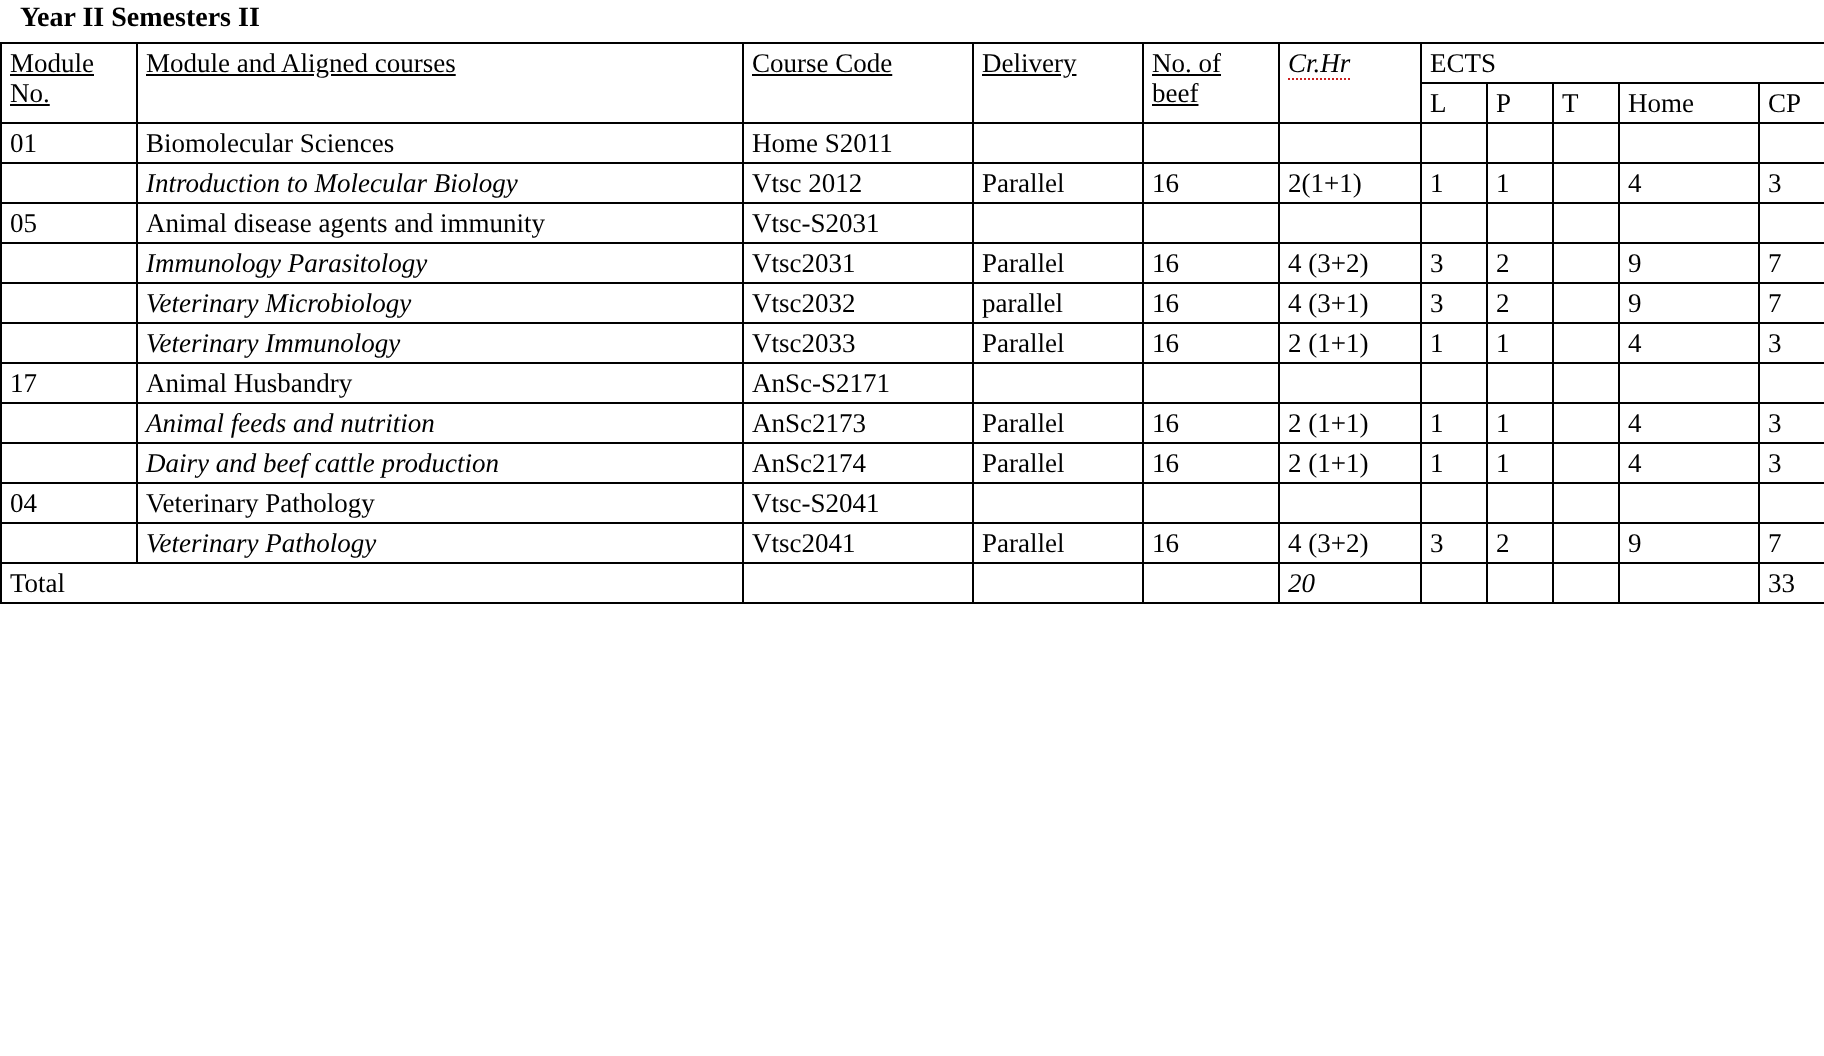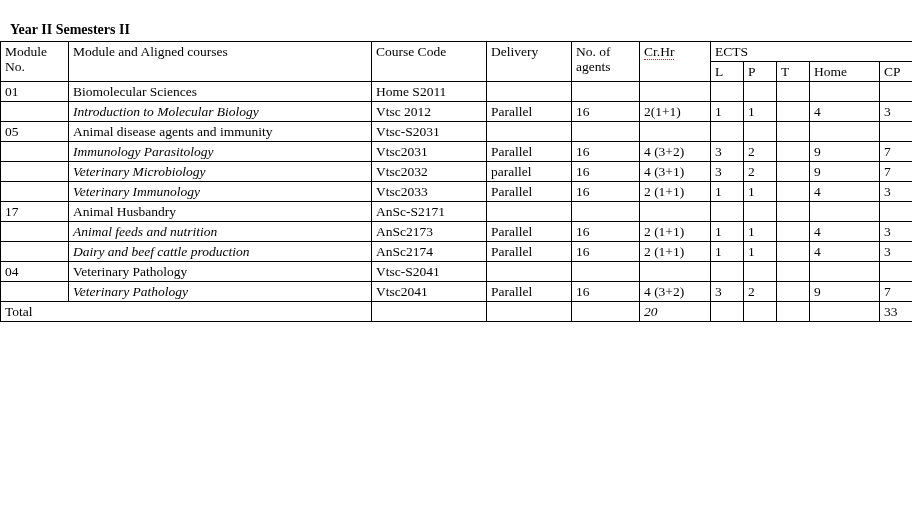--- a/index.html
+++ b/index.html
@@ -19,21 +19,20 @@
     width: 912px;
     height: 528px;
     box-sizing: border-box;
   }
   .doc-title {
     font-family: "Liberation Serif", serif;
     font-weight: bold;
     font-size: 14px;
     padding: 2px 0 3px 10px;
     line-height: 16px;
-    margin-top: 20px;
   }
   table.curriculum {
     border-collapse: collapse;
     table-layout: fixed;
     width: 912px;
     font-size: 13.5px;
   }
   table.curriculum td, table.curriculum th {
     border: 1px solid #000000;
     padding: 2px 4px;
@@ -54,31 +53,33 @@
   col.c-p      { width: 33px; }
   col.c-t      { width: 33px; }
   col.c-home   { width: 70px; }
   col.c-cp     { width: 41px; }
 
   
   .hdr-cell {
     font-weight: normal;
     vertical-align: top;
     padding-top: 3px;
+    text-decoration: underline;
   }
   .ects-head {
     text-align: center;
     vertical-align: top;
     padding-top: 3px;
   }
   .crhr-cell {
     text-align: left;
     vertical-align: bottom;
     padding-bottom: 3px;
     font-weight: bold;
+    font-style: italic;
   }
   .sub-head {
     vertical-align: bottom;
     padding-bottom: 2px;
   }
   
   .grp-name {
     font-weight: bold;
     padding-left: 14px;
     padding-top: 4px;
@@ -141,21 +142,21 @@
       <tr>
         <td rowspan="2" class="hdr-cell">
           <div>Module</div>
           <div>No.</div>
         </td>
         <td rowspan="2" class="hdr-cell">Module and Aligned courses</td>
         <td rowspan="2" class="hdr-cell">Course Code</td>
         <td rowspan="2" class="hdr-cell">Delivery</td>
         <td rowspan="2" class="hdr-cell">
           <div>No. of</div>
-          <div>agents</div>
+          <div>beef</div>
         </td>
         <td rowspan="2" class="crhr-cell">
           <span class="spell-red">Cr.Hr</span>
         </td>
         <td colspan="5" class="ects-head">ECTS</td>
       </tr>
       <tr>
         <td class="sub-head">L</td>
         <td class="sub-head">P</td>
         <td class="sub-head">T</td>

